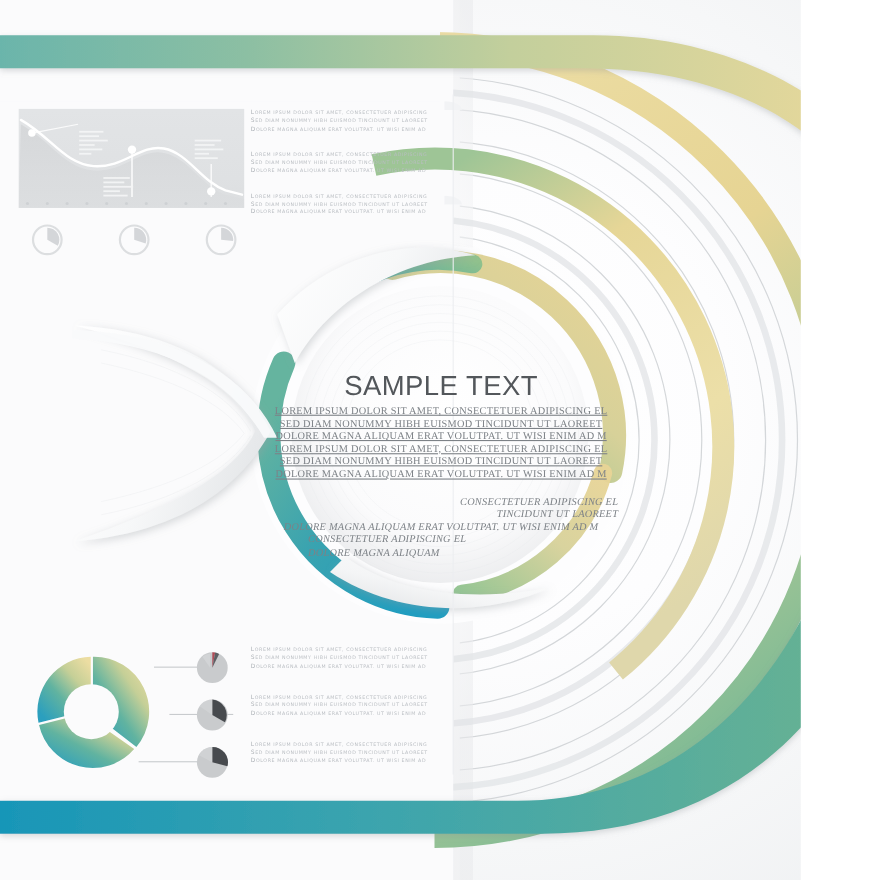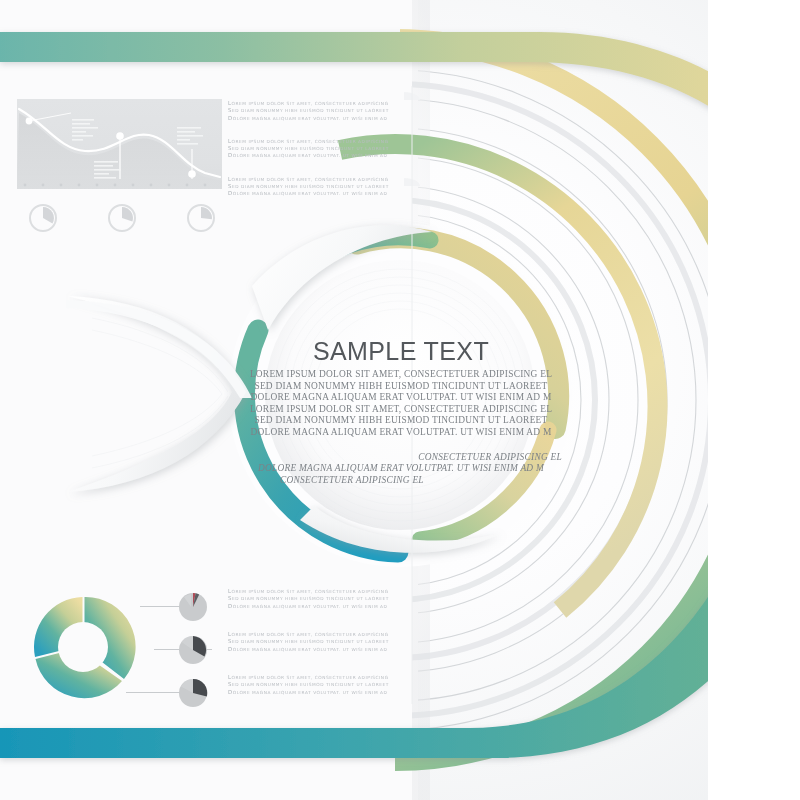--- a/index.html
+++ b/index.html
@@ -6,20 +6,21 @@
   html,body{margin:0;padding:0;}
   body{
     width:800px;height:800px;overflow:hidden;
     font-family:"Liberation Sans", sans-serif;
     background:#ffffff;
   }
   #stage{
     position:relative;width:708px;height:800px;overflow:hidden;
     background:
       radial-gradient(circle at 62% 46%, #ffffff 0%, #fdfdfe 34%, #f6f7f8 64%, #eceef0 100%);
+    padding-left: 20px;
   }
 
   
   .art{position:absolute;left:0;top:0;width:800px;height:800px;}
 
   
   
 
   
   .chart-panel{
@@ -46,21 +47,21 @@
   .sample-title{
     font-family:"Liberation Sans", sans-serif;
     font-size:25px;font-weight:400;letter-spacing:.4px;color:#53575b;
     margin:0 0 4px 0;line-height:27px;
   }
   .serif-block{
     font-family:"Liberation Serif", serif;
     font-size:9.4px;line-height:11.6px;letter-spacing:.25px;
     color:#7d8287;text-transform:uppercase;margin:0;
   }
-  .serif-block.b1{text-align:center;}
+  .serif-block.b1{text-align:center;text-decoration:underline;}
   .serif-block.b2{margin-top:13px;font-style:italic;}
   .serif-block .r{display:block;text-align:right;padding-right:4px;}
   .serif-block .c{display:block;text-align:center;}
   .serif-block .l{display:block;text-align:left;padding-left:44px;}
 
   
   .donut-wrap{position:absolute;left:27px;top:591px;width:112px;height:112px;}
   .legend{position:absolute;left:140px;top:592px;width:270px;height:110px;}
   .leg-row{position:absolute;height:30px;}
   .leg-line{position:absolute;top:14px;height:1px;background:#c8cbce;}
@@ -357,22 +358,24 @@
       <span class="c">Lorem ipsum dolor sit amet, consectetuer adipiscing el</span>
       <span class="c">sed diam nonummy hibh euismod tincidunt ut laoreet</span>
       <span class="c">dolore magna aliquam erat volutpat. Ut wisi enim ad m</span>
       <span class="c">Lorem ipsum dolor sit amet, consectetuer adipiscing el</span>
       <span class="c">sed diam nonummy hibh euismod tincidunt ut laoreet</span>
       <span class="c">dolore magna aliquam erat volutpat. Ut wisi enim ad m</span>
     </p>
 
     <p class="serif-block b2">
       <span class="r">consectetuer adipiscing el</span>
+      <span class="r">tincidunt ut laoreet</span>
       <span class="c">dolore magna aliquam erat volutpat. Ut wisi enim ad m</span>
       <span class="l">consectetuer adipiscing el</span>
+      <span class="l">dolore magna aliquam</span>
     </p>
   </div>
 
   <div class="donut-wrap">
     <svg width="112" height="112" viewBox="0 0 112 112">
 
       <path d="M 57.5 6 A 50 50 0 0 1 97 88 L 62 61 A 8 8 0 0 0 57.5 54 Z" fill="url(#gDonut)"></path>
 
       <path d="M 95 90 A 50 50 0 0 1 8.5 68 L 48 58 A 8 8 0 0 0 55 62 Z" fill="url(#gDonut)"></path>
 

